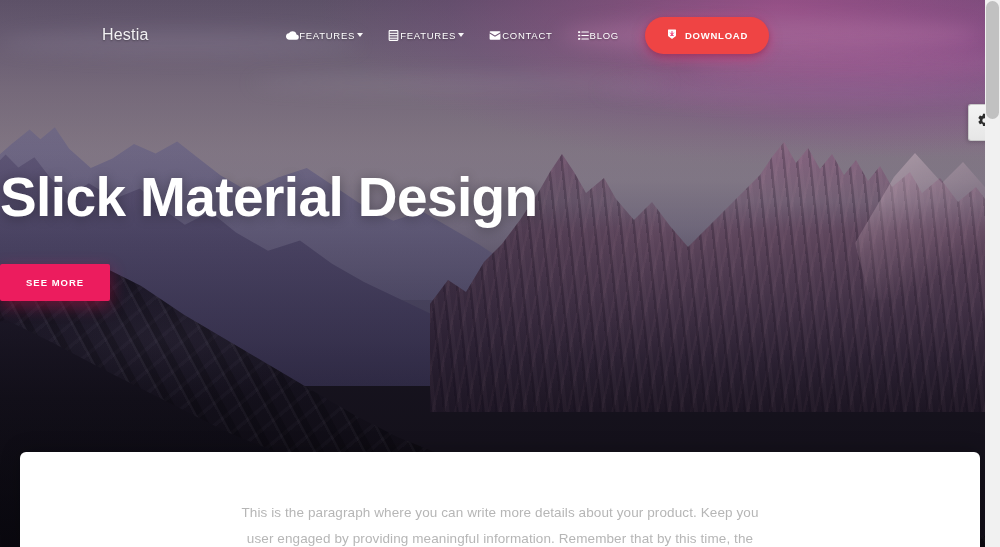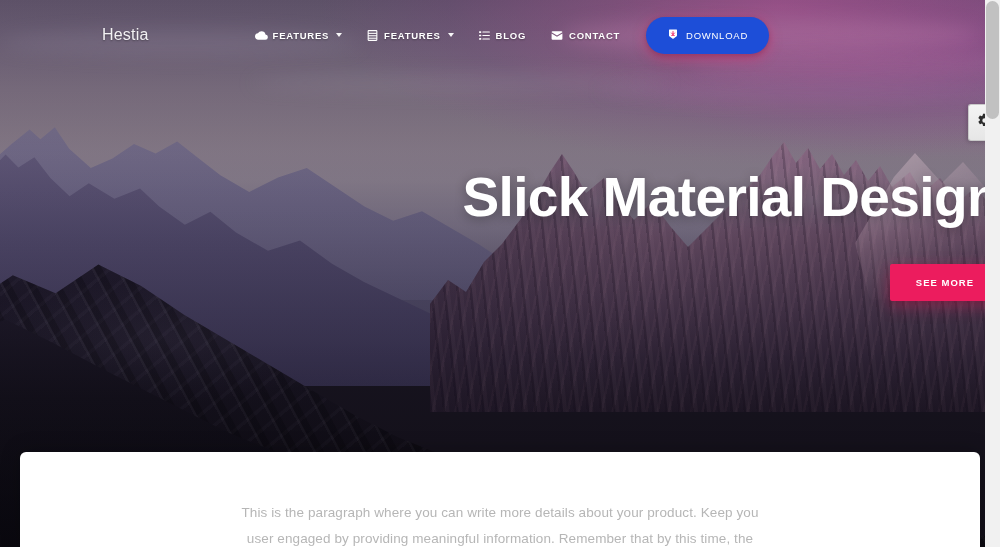--- a/index.html
+++ b/index.html
@@ -160,44 +160,44 @@
     margin-left:102px;
     color:#f2f1f3; font-size:16px; letter-spacing:.2px;
     text-shadow:0 1px 2px rgba(0,0,0,.35);
     cursor:pointer;
   }
   .nav-right {
     margin-left:auto; margin-right:103px;
     display:flex; align-items:center; gap:0px;
   }
   .nav-item {
-    display:flex; align-items:center; gap:5px;
-    color:#fff; font-size:9.5px; font-weight:bold; letter-spacing:.75px;
+    display:flex; align-items:center; 
+    color:#fff; font-size:9.5px; font-weight:normal; letter-spacing:.75px;
     padding:10px 12px; cursor:pointer; white-space:nowrap;
     text-shadow:0 1px 2px rgba(0,0,0,.30);
   }
   .nav-item svg { display:block; }
   .caret {
     width:0;height:0;border-left:3.5px solid transparent;
     border-right:3.5px solid transparent;border-top:4px solid #fff;
     margin-left:2px; opacity:.95;
   }
   .btn-download {
     display:flex; align-items:center; gap:7px;
-    background:#1d4ed8; color:#fff;
-    font-size:9.5px; font-weight:normal; letter-spacing:.75px;
+    background:#ef4444; color:#fff;
+    font-size:9.5px; font-weight:bold; letter-spacing:.75px;
     padding:11px 21px; border-radius:30px; border:none;
     margin-left:14px; cursor:pointer;
     box-shadow:0 4px 14px rgba(236,28,94,.42), 0 2px 5px rgba(0,0,0,.22);
   }
 
   
   #hero-content {
     position:absolute; left:0; top:0; width:1000px; height:452px;
-    display:flex; flex-direction:column; align-items:flex-end;
+    display:flex; flex-direction:column; align-items:flex-start;
     justify-content:center; z-index:20; padding-top:16px;
   }
   .hero-title {
     color:#fff; font-size:55px; font-weight:bold; letter-spacing:-.6px;
     text-shadow:0 2px 12px rgba(0,0,0,.32);
     line-height:1.12; text-align:center;
   }
   .hero-sub {
     margin-top:22px;
     font-family:"Liberation Serif", serif;
@@ -296,42 +296,42 @@
           <line x1="4" y1="17" x2="20" y2="17"></line>
         </svg>
       </span>
       <span>FEATURES</span>
       <span class="caret"></span>
     </div>
 
 
     <div class="nav-item">
       <span>
+        <svg width="14" height="13" viewBox="0 0 24 24" fill="#fff">
+          <path d="M2 5h20v14H2z" opacity="0"></path>
+          <path d="M2 6a2 2 0 0 1 2-2h16a2 2 0 0 1 2 2l-10 6L2 6zm0 2.5V18a2 2 0 0 0 2 2h16a2 2 0 0 0 2-2V8.5l-10 6-10-6z"></path>
+        </svg>
+      </span>
+      <span>CONTACT</span>
+    </div>
+
+    <div class="nav-item">
+      <span>
         <svg width="13" height="13" viewBox="0 0 24 24" fill="#fff">
           <rect x="2" y="4" width="4" height="3.2" rx=".6"></rect>
           <rect x="8" y="4.6" width="14" height="2" rx="1"></rect>
           <rect x="2" y="10.4" width="4" height="3.2" rx=".6"></rect>
           <rect x="8" y="11" width="14" height="2" rx="1"></rect>
           <rect x="2" y="16.8" width="4" height="3.2" rx=".6"></rect>
           <rect x="8" y="17.4" width="14" height="2" rx="1"></rect>
         </svg>
       </span>
       <span>BLOG</span>
     </div>
 
-    <div class="nav-item">
-      <span>
-        <svg width="14" height="13" viewBox="0 0 24 24" fill="#fff">
-          <path d="M2 5h20v14H2z" opacity="0"></path>
-          <path d="M2 6a2 2 0 0 1 2-2h16a2 2 0 0 1 2 2l-10 6L2 6zm0 2.5V18a2 2 0 0 0 2 2h16a2 2 0 0 0 2-2V8.5l-10 6-10-6z"></path>
-        </svg>
-      </span>
-      <span>CONTACT</span>
-    </div>
-
     <button class="btn-download">
       <span>
         <svg width="12" height="13" viewBox="0 0 24 24" fill="#fff">
           <path d="M5 2h14a1 1 0 0 1 1 1v11.2c0 .5-.2.9-.6 1.2l-6.8 5.3a1 1 0 0 1-1.2 0L4.6 15.4A1.5 1.5 0 0 1 4 14.2V3a1 1 0 0 1 1-1z"></path>
           <path d="M12 6v6m0 0l-3-3m3 3l3-3" stroke="#ec1c5e" stroke-width="1.8" fill="none" stroke-linecap="round"></path>
           <rect x="8.4" y="13.4" width="7.2" height="1.7" rx=".5" fill="#ec1c5e"></rect>
         </svg>
       </span>
       <span>DOWNLOAD</span>
     </button>

